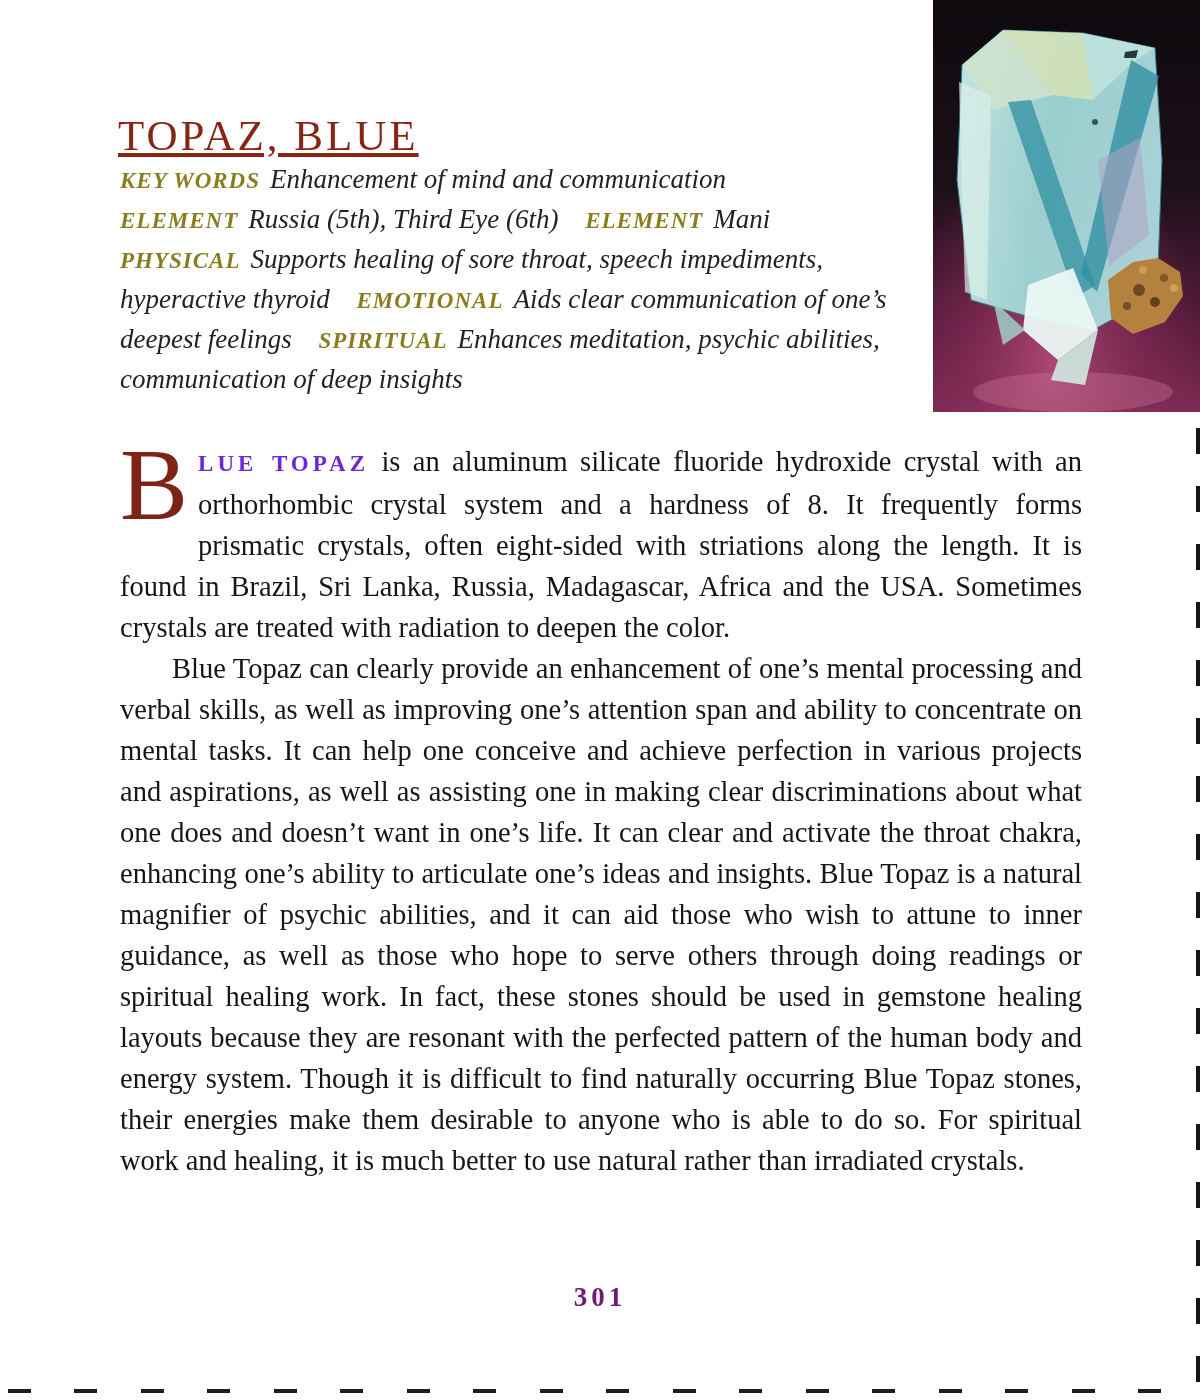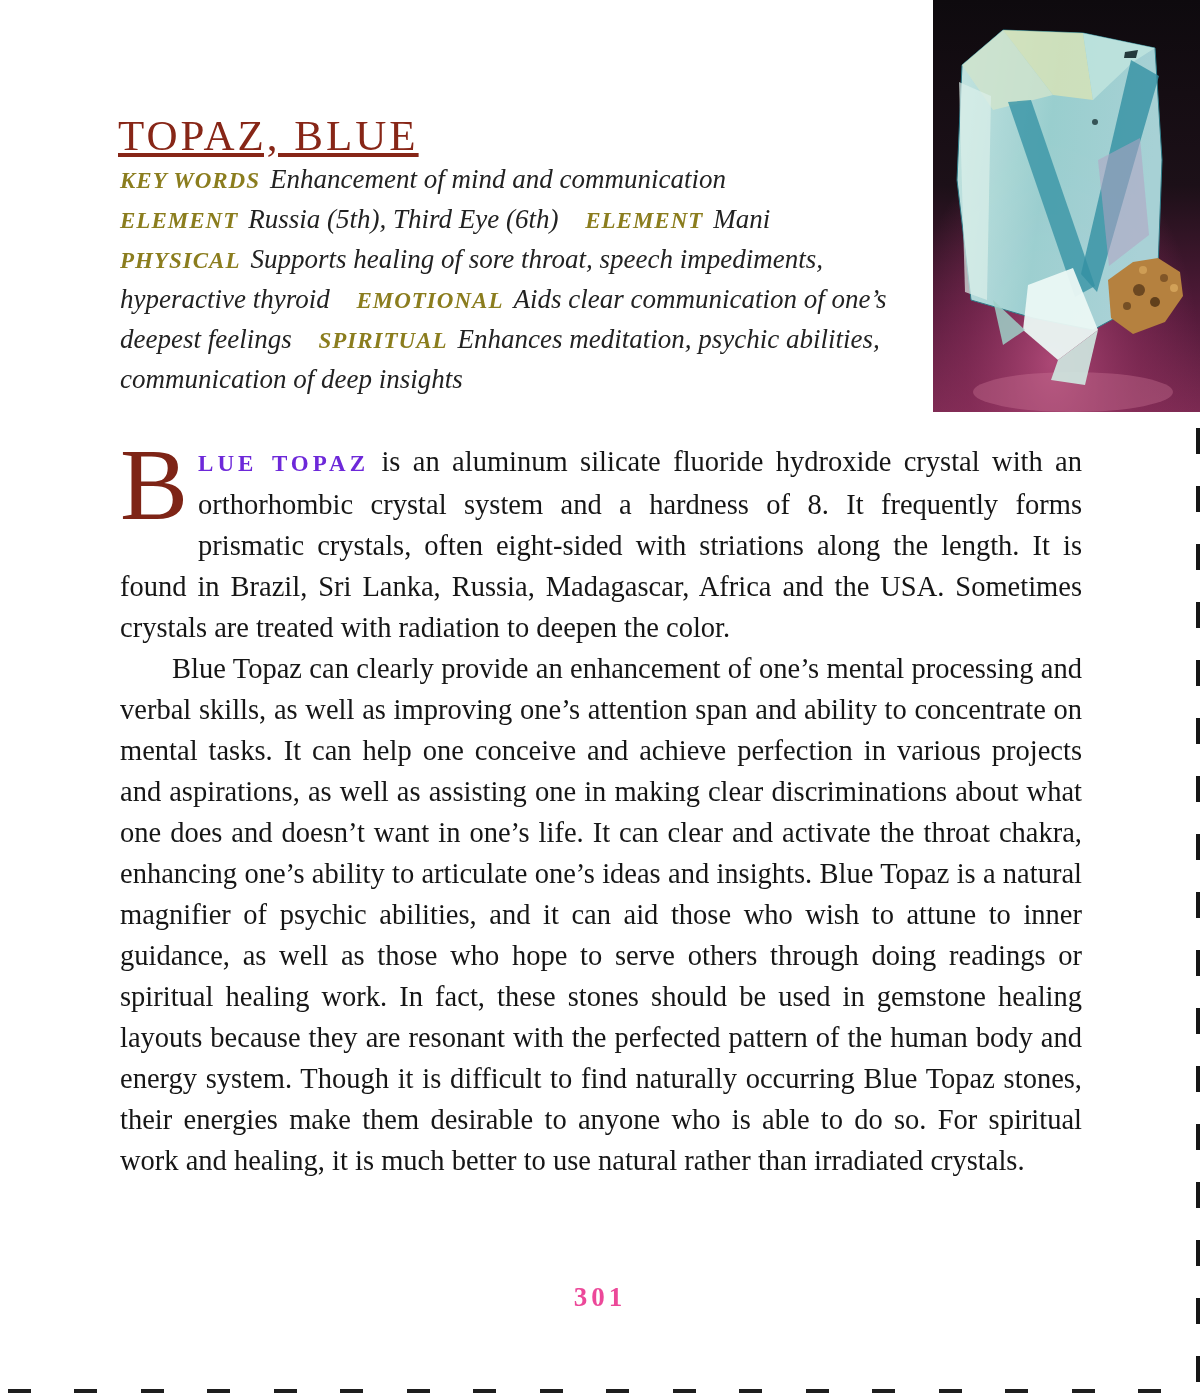--- a/index.html
+++ b/index.html
@@ -38,21 +38,21 @@
   .dropcap{
     float:left;font-size:102px;line-height:80px;height:82px;
     margin:4px 10px 0 0;color:#7e2416;
   }
   .lead-smallcaps{
     font-weight:700;color:#6d28d9;font-size:23px;letter-spacing:4px;
   }
   
   .folio{
     position:absolute;left:0;top:1282px;width:1200px;text-align:center;
-    font-size:27px;font-weight:700;letter-spacing:4px;color:#ec4899;
+    font-size:27px;font-weight:700;letter-spacing:4px;color:#701a75;
   }
   
   .bottom-dashes{
     position:absolute;left:8px;top:1389px;width:1192px;height:4px;
     background:repeating-linear-gradient(to right,#1e1e1e 0 23px,transparent 23px 66.5px);
   }
   .right-ticks{
     position:absolute;left:1196px;top:428px;width:4px;height:972px;
     background:repeating-linear-gradient(to bottom,#161616 0 26px,transparent 26px 58px);
   }

